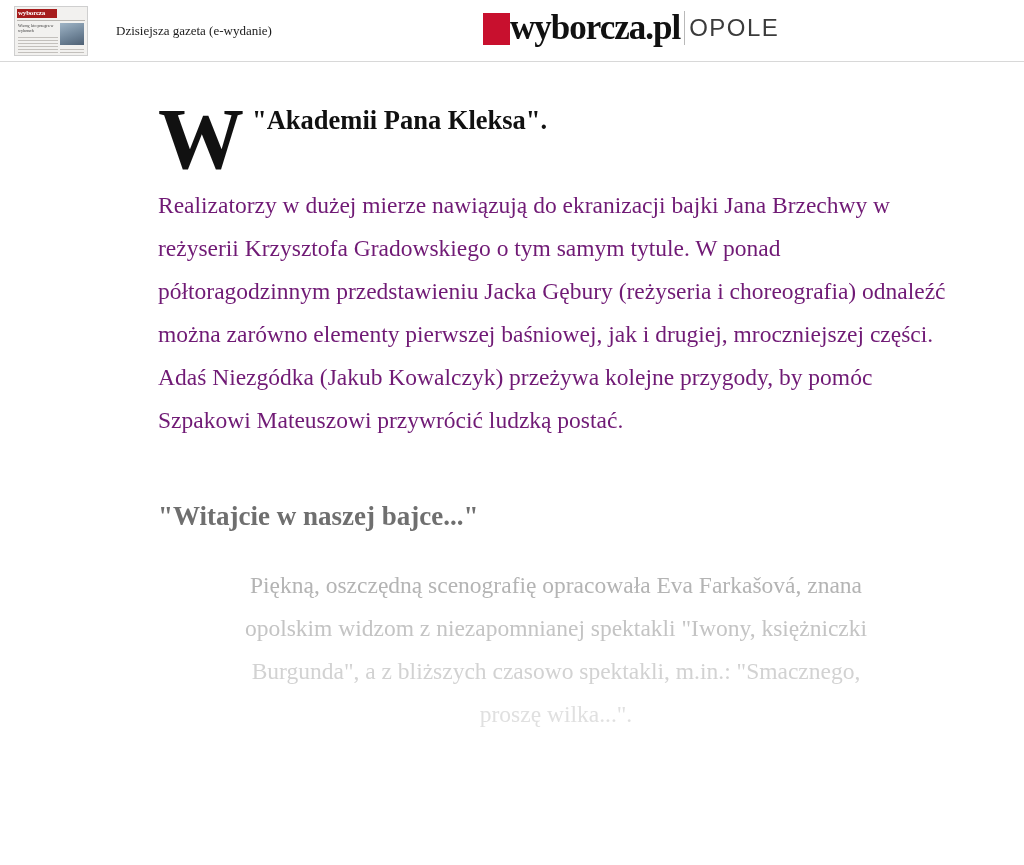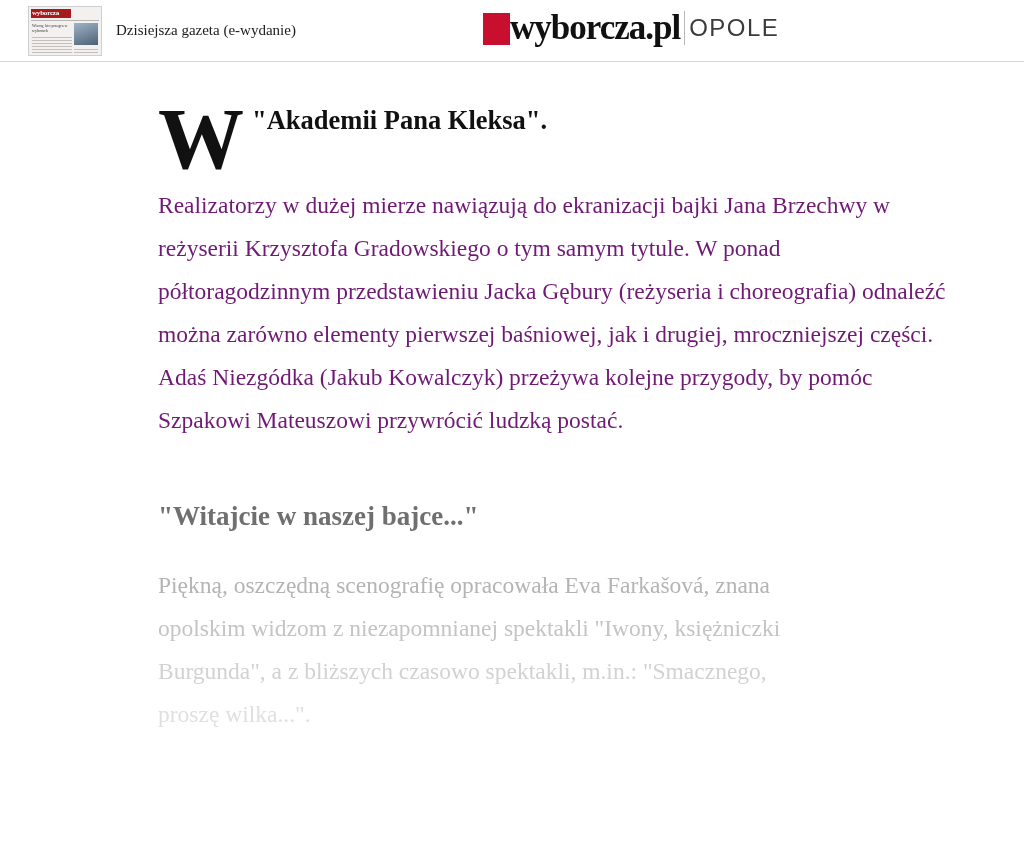--- a/index.html
+++ b/index.html
@@ -20,21 +20,21 @@
     height: 62px;
     background: #ffffff;
     border-bottom: 1px solid #d8d8d8;
     display: flex;
     align-items: center;
   }
   .epaper-link {
     display: flex;
     align-items: center;
     gap: 14px;
-    padding-left: 28px;
+    padding-left: 14px;
     text-decoration: none;
     color: #1a1a1a;
   }
   .epaper-thumb {
     width: 74px;
     height: 50px;
     border: 1px solid #cfcfcf;
     background: #f2f1ef;
     position: relative;
     overflow: hidden;
@@ -87,23 +87,24 @@
     height: 1px;
     background: #c3c0bc;
   }
   .epaper-thumb .th-col.r {
     left: auto;
     right: 3px;
     width: 24px;
   }
   .epaper-label {
     font-family: "Liberation Serif", serif;
-    font-size: 15px;
+    font-size: 13px;
     color: #1b1b1b;
     white-space: nowrap;
+    margin-left: 14px;
   }
 
   .brand {
     position: absolute;
     left: 50%;
     transform: translateX(-29px);
     top: 8px;
     display: flex;
     align-items: center;
     gap: 0;
@@ -175,20 +176,21 @@
     color: #6f6f6f;
     margin: 0 0 30px 0;
   }
   .faded-p {
     font-family: "Liberation Serif", serif;
     font-size: 23.5px;
     line-height: 43px;
     margin: 0;
     max-width: 805px;
     color: #bdbdbd;
+    text-align: center;
   }
   .faded-p .l1 { color: #b4b4b4; }
   .faded-p .l2 { color: #c4c4c4; }
   .faded-p .l3 { color: #d2d2d2; }
   .faded-p .l4 { color: #e0e0e0; }
   .fade-mask {
     position: absolute;
     left: 0;
     bottom: 0;
     width: 1024px;

